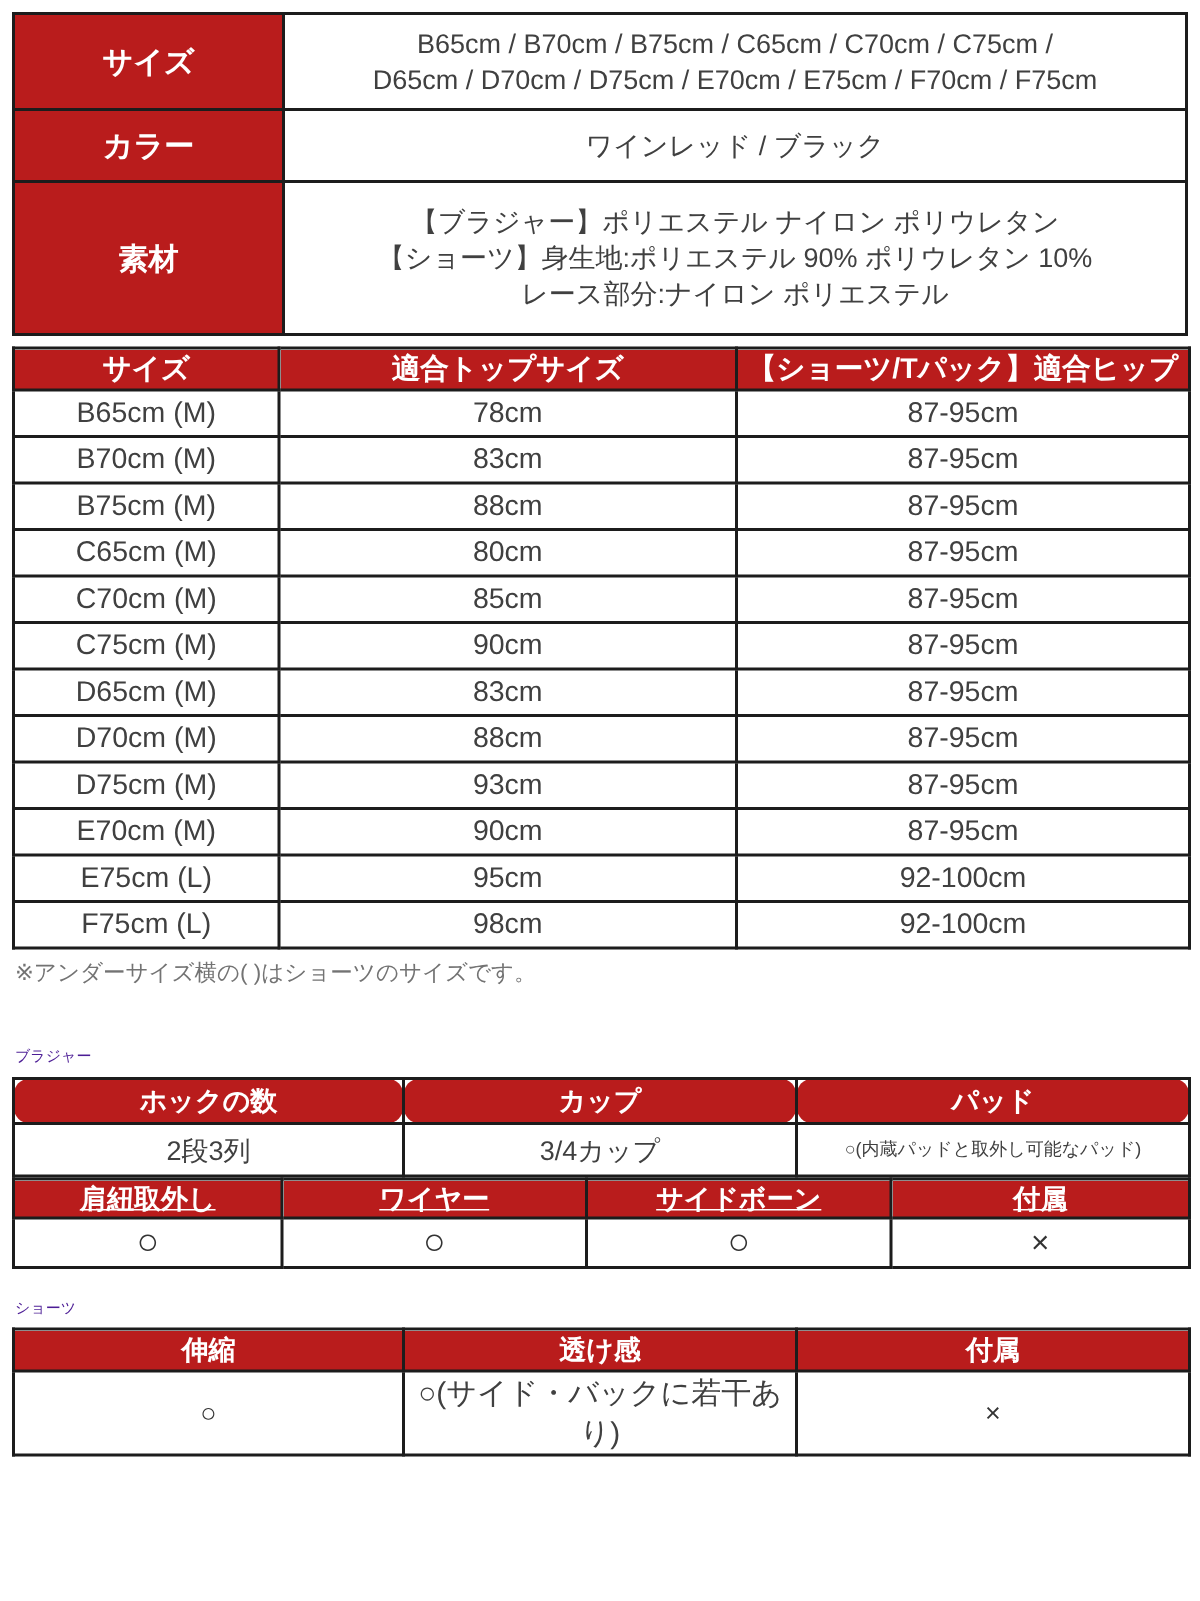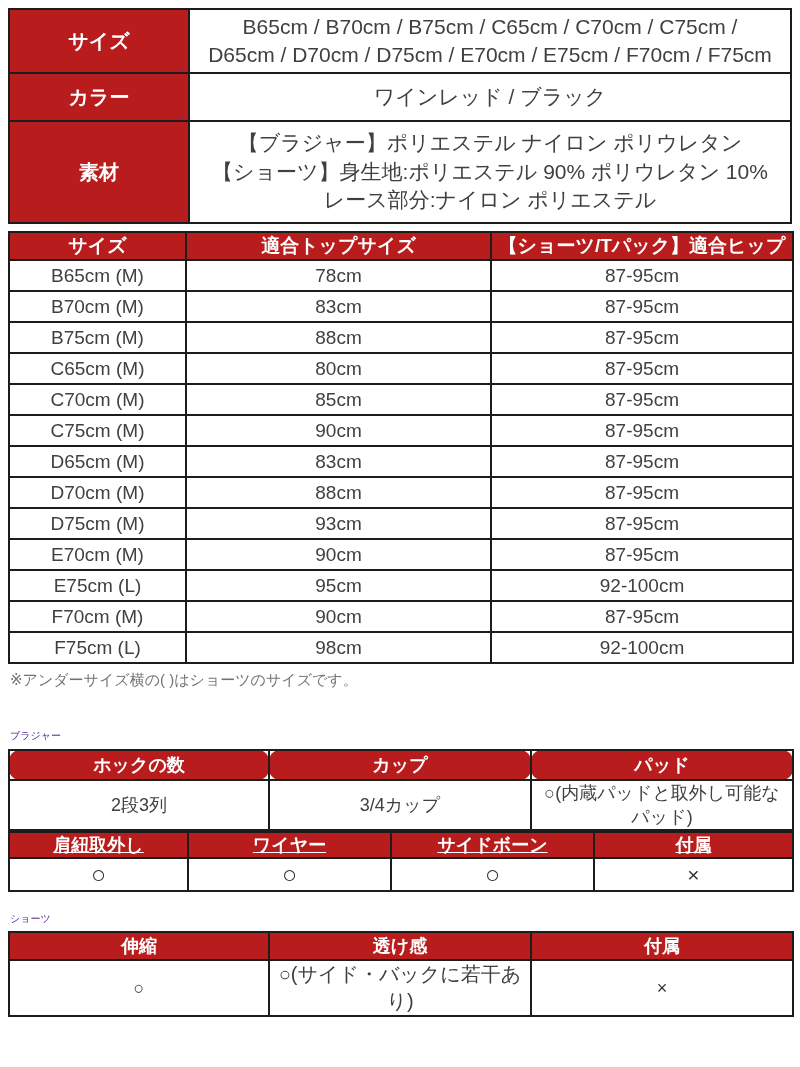--- a/index.html
+++ b/index.html
@@ -17,21 +17,21 @@
     border: 2px solid #1c1c1c;
     text-align: center; vertical-align: middle;
     padding: 0 4px; box-sizing: border-box;
     overflow: hidden;
   }
   th { background: #b91c1c; color: #ffffff; font-weight: bold; }
   td { color: #404040; }
 
   
   .t1 th { font-size: 20px; }
-  .t1 td { font-size: 21px; line-height: 1.35; white-space: pre-line; margin-left: 48px; }
+  .t1 td { font-size: 18px; line-height: 1.35; white-space: pre-line; margin-left: 48px; }
   .t1 tr.row-size   { height: 64px; }
   .t1 tr.row-color  { height: 48px; padding-left: 28px; }
   .t1 tr.row-material { height: 102px; }
 
   
   .t2 { margin-top: 7px; }
   .t2 th { font-size: 19px; height: 28px; }
   .t2 td { font-size: 19px; height: 31px; }
 
   
@@ -39,21 +39,21 @@
 
   
   .section-label { font-size: 10px; color: #4c1d95; margin: 0 0 0 2px; line-height: 18px; }
   .label-bra { margin-top: 38px; }
   .label-shorts { margin-top: 18px; }
 
   
   .t3 { margin-top: 4px; }
   .t3 th { font-size: 18px; height: 30px; border-radius: 11px; }
   .t3 td { font-size: 18px; height: 35px; }
-  .t3 .cell-pad { font-size: 18px; padding: 0 12px; }
+  .t3 .cell-pad { font-size: 12px; padding: 0 12px; }
 
   .t4 th { font-size: 18px; height: 24px; text-decoration: underline; }
   .t4 td { height: 33px; }
 
   .t5 { margin-top: 3px; }
   .t5 th { font-size: 18px; height: 28px; }
   .t5 td { font-size: 18px; height: 35px; }
   .t5 .cell-sheer { font-size: 20px; padding: 0 1px; }
 
   .mark { font-size: 25px; color: #333; font-weight: 400; }
@@ -151,25 +151,20 @@
         <td>E70cm (M)</td>
         <td>90cm</td>
         <td>87-95cm</td>
       </tr>
       <tr>
         <td>E75cm (L)</td>
         <td>95cm</td>
         <td>92-100cm</td>
       </tr>
       <tr>
-        <td>F70cm (M)</td>
-        <td>90cm</td>
-        <td>87-95cm</td>
-      </tr>
-      <tr>
         <td>F75cm (L)</td>
         <td>98cm</td>
         <td>92-100cm</td>
       </tr>
     </tbody>
   </table>
 
   <p class="note">※アンダーサイズ横の( )はショーツのサイズです。</p>
 
   <p class="section-label label-bra">ブラジャー</p>

